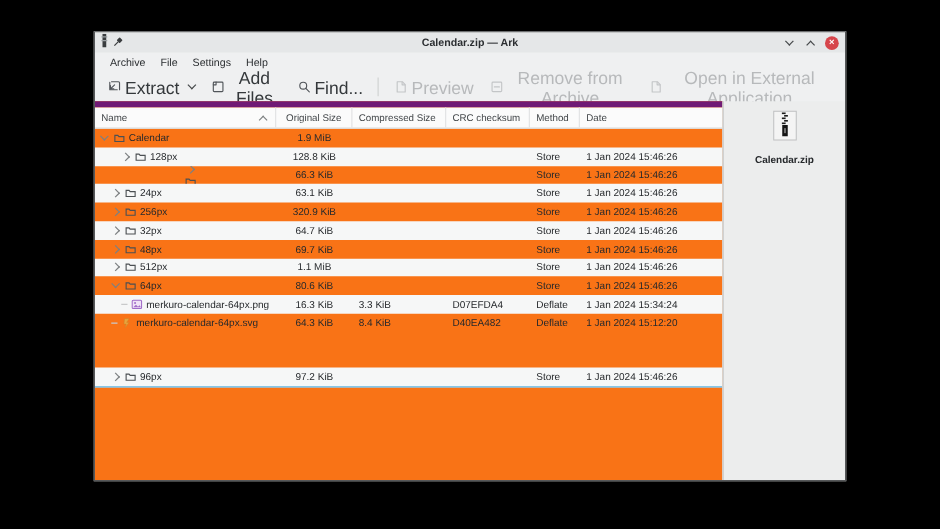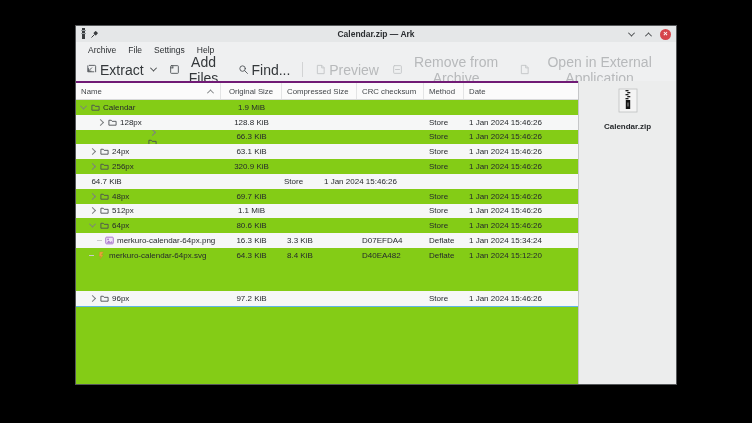--- a/index.html
+++ b/index.html
@@ -32,21 +32,21 @@
   .menu-item { font-size:8.5px; color:#2b2e31; padding:0 6px; }
   
   .toolbar { height:23px; display:flex; align-items:center; padding:0 4px; flex:none; gap:1px; }
   .tb { display:flex; align-items:center; gap:3px; padding:3px 6px; font-size:14px; color:#34383b; background:none; border:none; font-family:inherit; }
   .tb .ticon { display:flex; color:#51555a; }
   .tb.disabled { color:#b7b9bb; }
   .tb.disabled .ticon { color:#c3c5c7; }
   .tb-sep { width:1px; height:15px; background:#d2d3d4; margin:0 5px; }
   
   .content { flex:1; display:flex; min-height:0; }
-  .treeview { flex:1; background:#84cc16; display:flex; flex-direction:column; border-top:2px solid #701a75; min-width:0; }
+  .treeview { flex:1; background:#f97316; display:flex; flex-direction:column; border-top:5px solid #701a75; min-width:0; }
   .thead { display:flex; height:16px; background:#fbfbfb; border-bottom:1px solid #d8d9da; flex:none; }
   .hcell { font-size:7.8px; color:#43474a; padding:0 5px; border-right:1px solid #e3e4e5; display:flex; align-items:center; box-sizing:border-box; height:100%; white-space:nowrap; }
   .hcell:last-child { border-right:none; }
   .c0 { width:145px; flex:none; }
   .c1 { width:61px;  flex:none;justify-content:center; }
   .c2 { width:75px;  flex:none; }
   .c3 { width:67px;  flex:none; }
   .c4 { width:40px;  flex:none; }
   .c5 { flex:1; min-width:0; }
   .rows { flex:1; overflow:hidden; }
@@ -272,20 +272,31 @@
               </span>
               <span>256px</span>
             </div>
             <div class="cell c1">320.9 KiB</div>
             <div class="cell c2"></div>
             <div class="cell c3"></div>
             <div class="cell c4">Store</div>
             <div class="cell c5">1 Jan 2024 15:46:26</div>
           </div>
           <div class="row alt">
+            <div class="cell namecell c0" style="padding-left: 12px;">
+              <span class="expander">
+                <span class="chev right dim"></span>
+              </span>
+              <span class="ficon">
+                <svg width="9" height="9" viewBox="0 0 10 10" fill="none" stroke="#4c5053" stroke-width="1">
+                  <path d="M1 2.5h2.6l1 1.2H9v4.3H1z"></path>
+                </svg>
+              </span>
+              <span>32px</span>
+            </div>
             <div class="cell c1">64.7 KiB</div>
             <div class="cell c2"></div>
             <div class="cell c3"></div>
             <div class="cell c4">Store</div>
             <div class="cell c5">1 Jan 2024 15:46:26</div>
           </div>
           <div class="row">
             <div class="cell namecell c0" style="padding-left: 12px;">
               <span class="expander">
                 <span class="chev right dim"></span>

